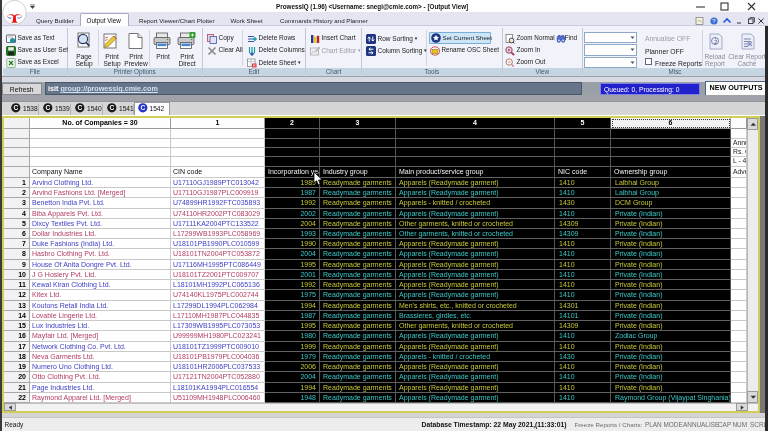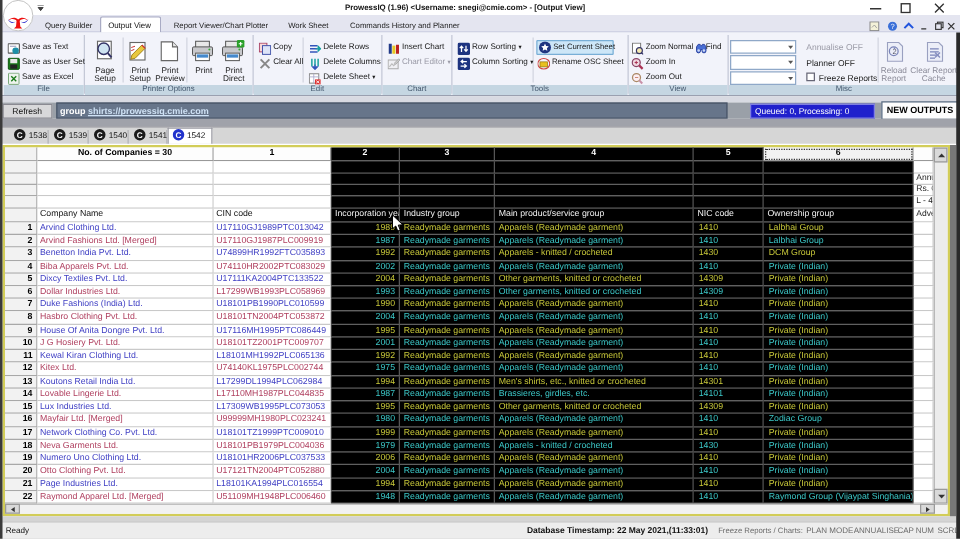--- a/index.html
+++ b/index.html
@@ -227,21 +227,21 @@
 <svg class="ab" style="left:738.5px;top:33px" width="17" height="17">
       <path d="M3 1h9l3 3v12h-12z" fill="#eceef8" stroke="#9aa0c0" stroke-width="0.9"></path>
       <path d="M5 6h7M5 8.5h7M5 11h7M5 13.5h4" stroke="#7a84b8" stroke-width="1"></path>
       <path d="M9 9l4 4M13 9l-4 4" stroke="#8890c0" stroke-width="1.2"></path>
     </svg>
 <div style="position:absolute;left:719px;top:52.5px;width:56px;font-size:6.6px;line-height:7px;color:#8a8a98;text-align:center;">Clear Report<br>Cache</div>
 <div style="position:absolute;left:0;top:77px;width:768px;height:5px;background:#d8dae2;"></div>
 <div style="position:absolute;left:0;top:82px;width:768px;height:13px;background:#9aa0a8;"></div>
 <div style="position:absolute;left:2px;top:82.5px;width:39.5px;height:12px;background:#d8d8da;border:1px solid #8a8a92;font-size:6.8px;line-height:11px;text-align:center;color:#111;">Refresh</div>
 <div style="position:absolute;left:44.5px;top:82px;width:537px;height:13px;background:#67758a;border:1px solid #4a5668;"></div>
-<div class="ab" style="left:48px;top:84px;font-size:7.2px;line-height:9px;white-space:nowrap;font-weight:bold;"><span style="color:#fff;">group </span><span style="color:#cfe2f5;text-decoration:underline;">shirts://prowessiq.cmie.com</span></div>
+<div class="ab" style="left:48px;top:84px;font-size:7.2px;line-height:9px;white-space:nowrap;font-weight:bold;"><span style="color:#fff;">isit </span><span style="color:#cfe2f5;text-decoration:underline;">group://prowessiq.cmie.com</span></div>
 <div style="position:absolute;left:600px;top:82.5px;width:100px;height:12px;background:#2020cc;border:1px solid #8080e0;color:#fff;font-size:6.7px;line-height:11px;text-align:left;padding-left:3px;white-space:nowrap;">Queued: 0, Processing: 0</div>
 <div style="position:absolute;left:704.5px;top:80.5px;width:63px;height:15px;background:#fdfdfd;border:1.5px solid #51647c;color:#000;font-weight:bold;font-size:7.2px;line-height:12px;text-align:center;">NEW OUTPUTS</div>
 <div style="position:absolute;left:0;top:95px;width:768px;height:6px;background:#a0a2aa;"></div>
 <div style="position:absolute;left:0;top:101px;width:768px;height:14px;background:#d6d6d6;border-top:1px solid #94949c;"></div>
 <div style="position:absolute;left:7px;top:103.5px;width:32px;height:11px;border-right:1px solid #b2b2b6;"></div>
 <svg class="ab" style="left:11px;top:103.2px" width="10" height="10">
       <circle cx="4.8" cy="4.8" r="4.6" fill="#1a1a1a"></circle>
       <text x="4.8" y="7.4" font-size="6.6" fill="#fff" text-anchor="middle" font-family="Liberation Sans" font-weight="bold">C</text>
     </svg>
 <div style="position:absolute;left:23px;top:105px;font-size:6.6px;line-height:7.6px;color:#111;white-space:nowrap;">1538</div>

